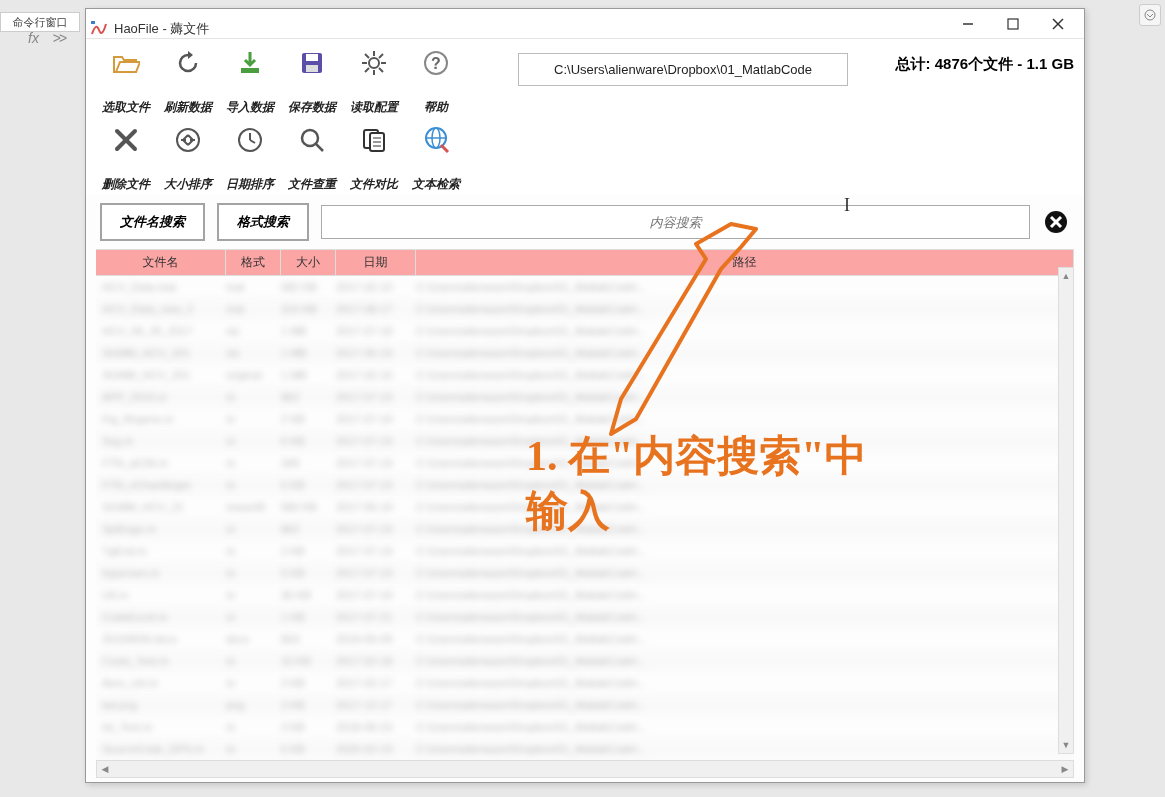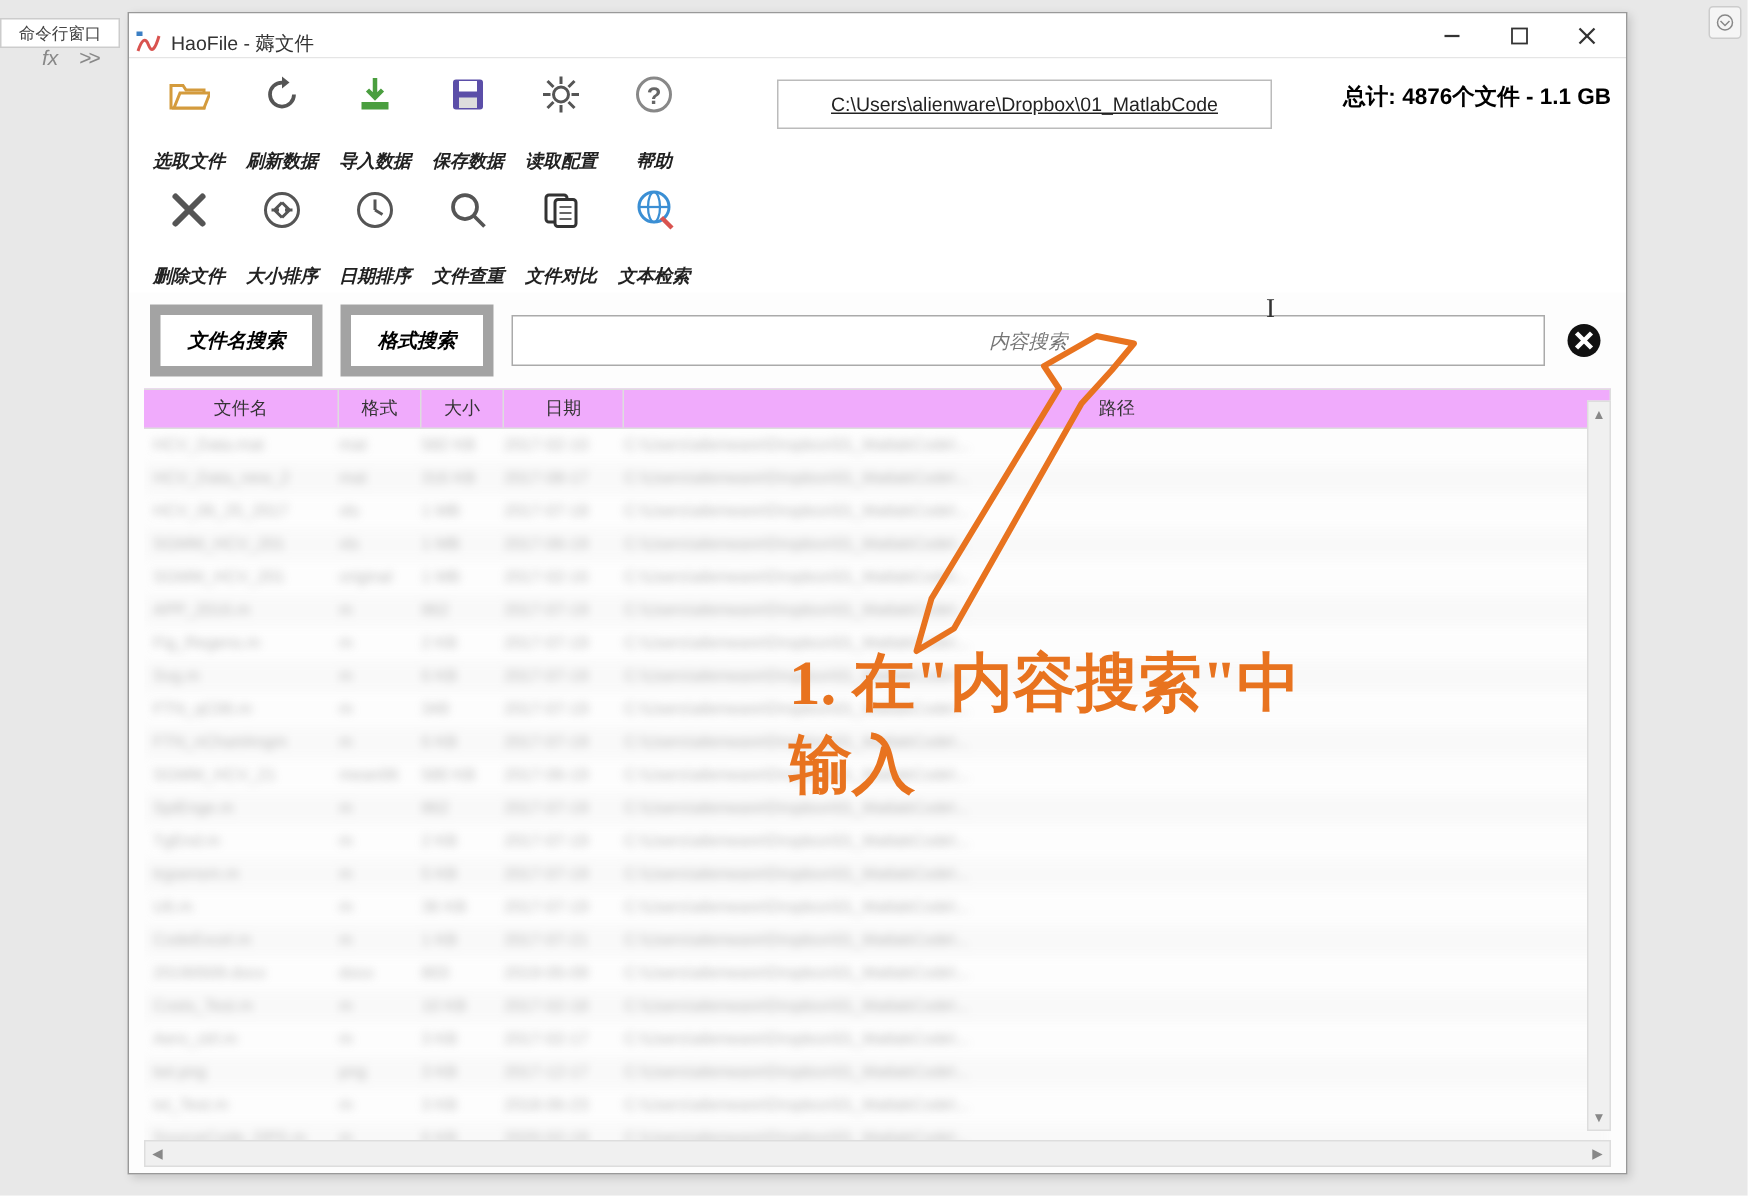--- a/index.html
+++ b/index.html
@@ -99,37 +99,36 @@
 }
 .path-box {
   margin-left: 50px;
   margin-top: 8px;
   border: 1px solid #bbb;
   padding: 8px 14px;
   font-size: 13px;
   color: #222;
   width: 330px;
   text-align: center;
-  text-decoration: underline;
 }
 .summary {
   margin-left: auto;
   margin-right: 0;
   margin-top: 10px;
   font-size: 15px;
   font-weight: bold;
 }
 .search-row {
   display: flex;
   align-items: center;
   padding: 8px 14px 8px 14px;
   gap: 12px;
 }
 .search-btn {
-  border: 7px solid #a3a3a3;
+  border: 2px solid #a3a3a3;
   background: #fff;
   padding: 8px 18px;
   font-size: 13px;
   font-style: italic;
   font-weight: bold;
 }
 .content-search {
   flex: 1;
   border: 1px solid #aaa;
   height: 34px;
@@ -139,21 +138,21 @@
   color: #666;
 }
 .clear-btn {
   width: 28px; height: 28px;
   display: flex; align-items: center; justify-content: center;
 }
 .table-header {
   display: flex;
   border-top: 1px solid #ddd;
   border-bottom: 1px solid #ddd;
-  background: #f0abfc;
+  background: #fca5a5;
   margin: 0 10px;
 }
 .table-header .col {
   border-right: 1px solid #ddd;
   padding: 4px 0;
   text-align: center;
   font-size: 12px;
   color: #333;
 }
 .col-name { width: 130px; }

